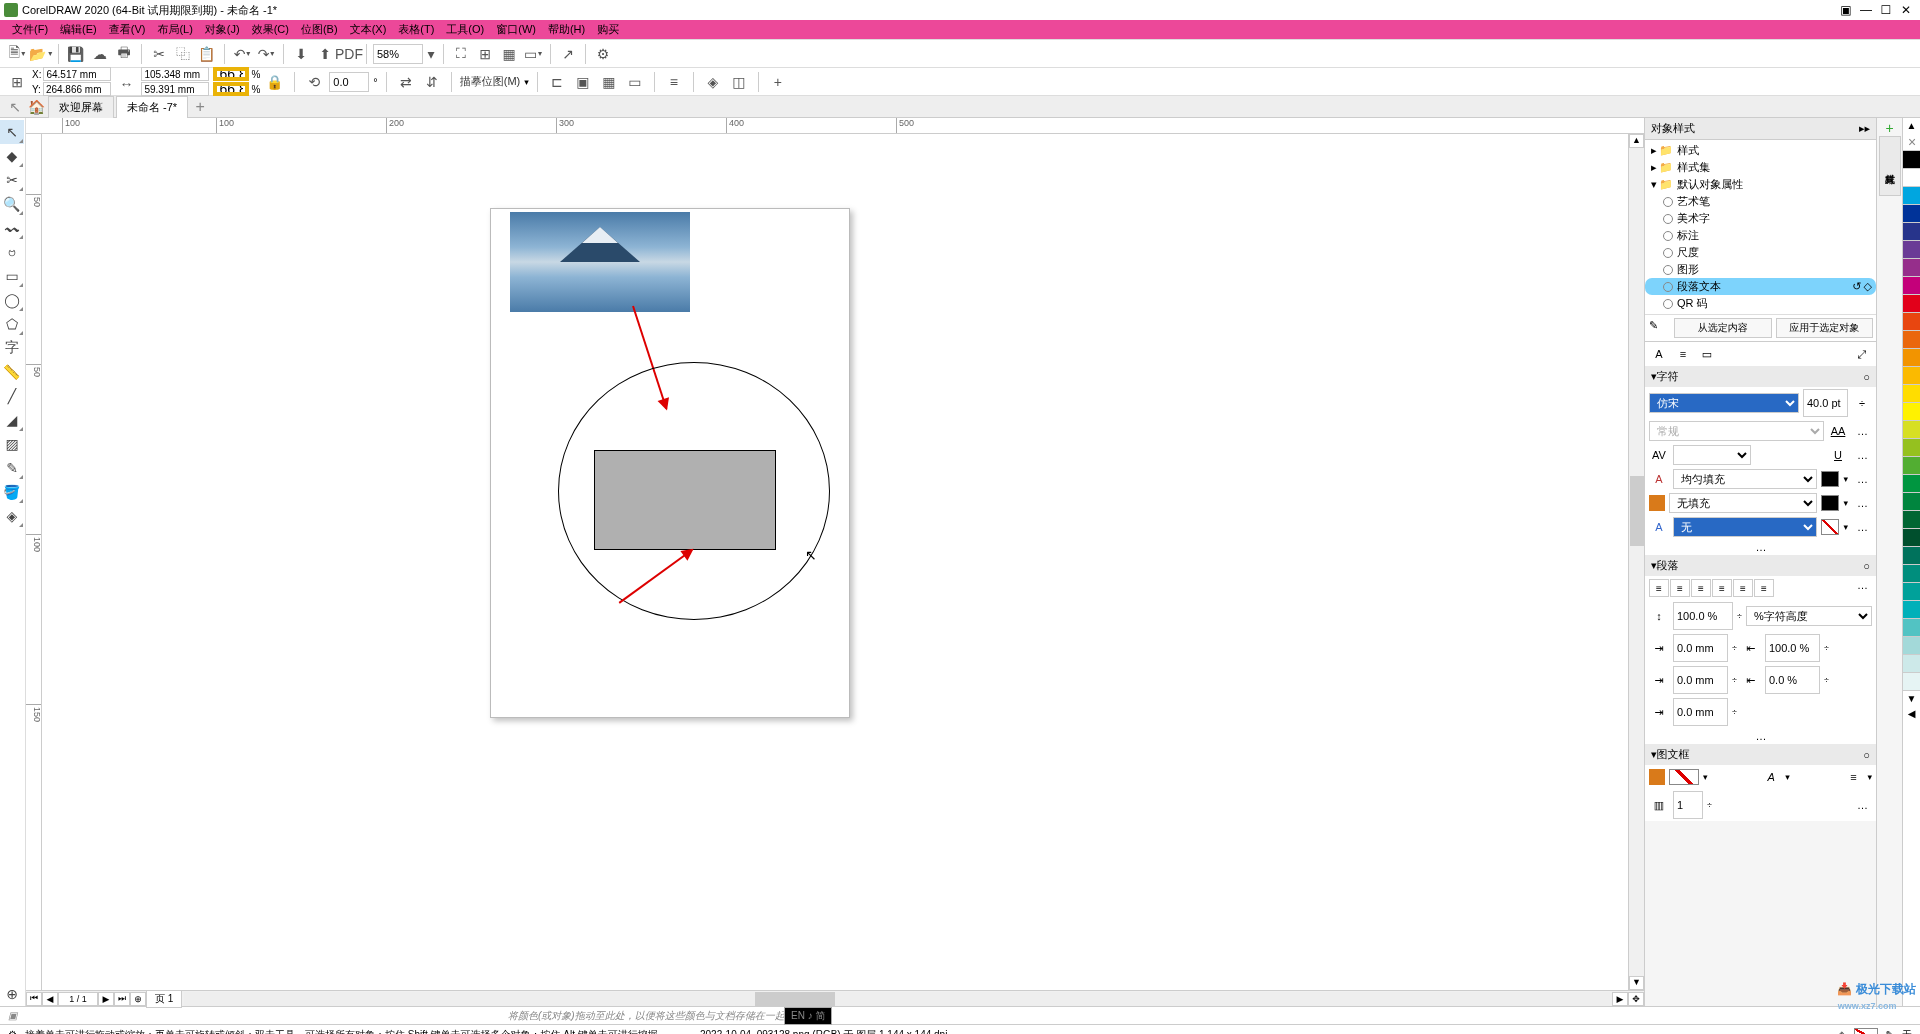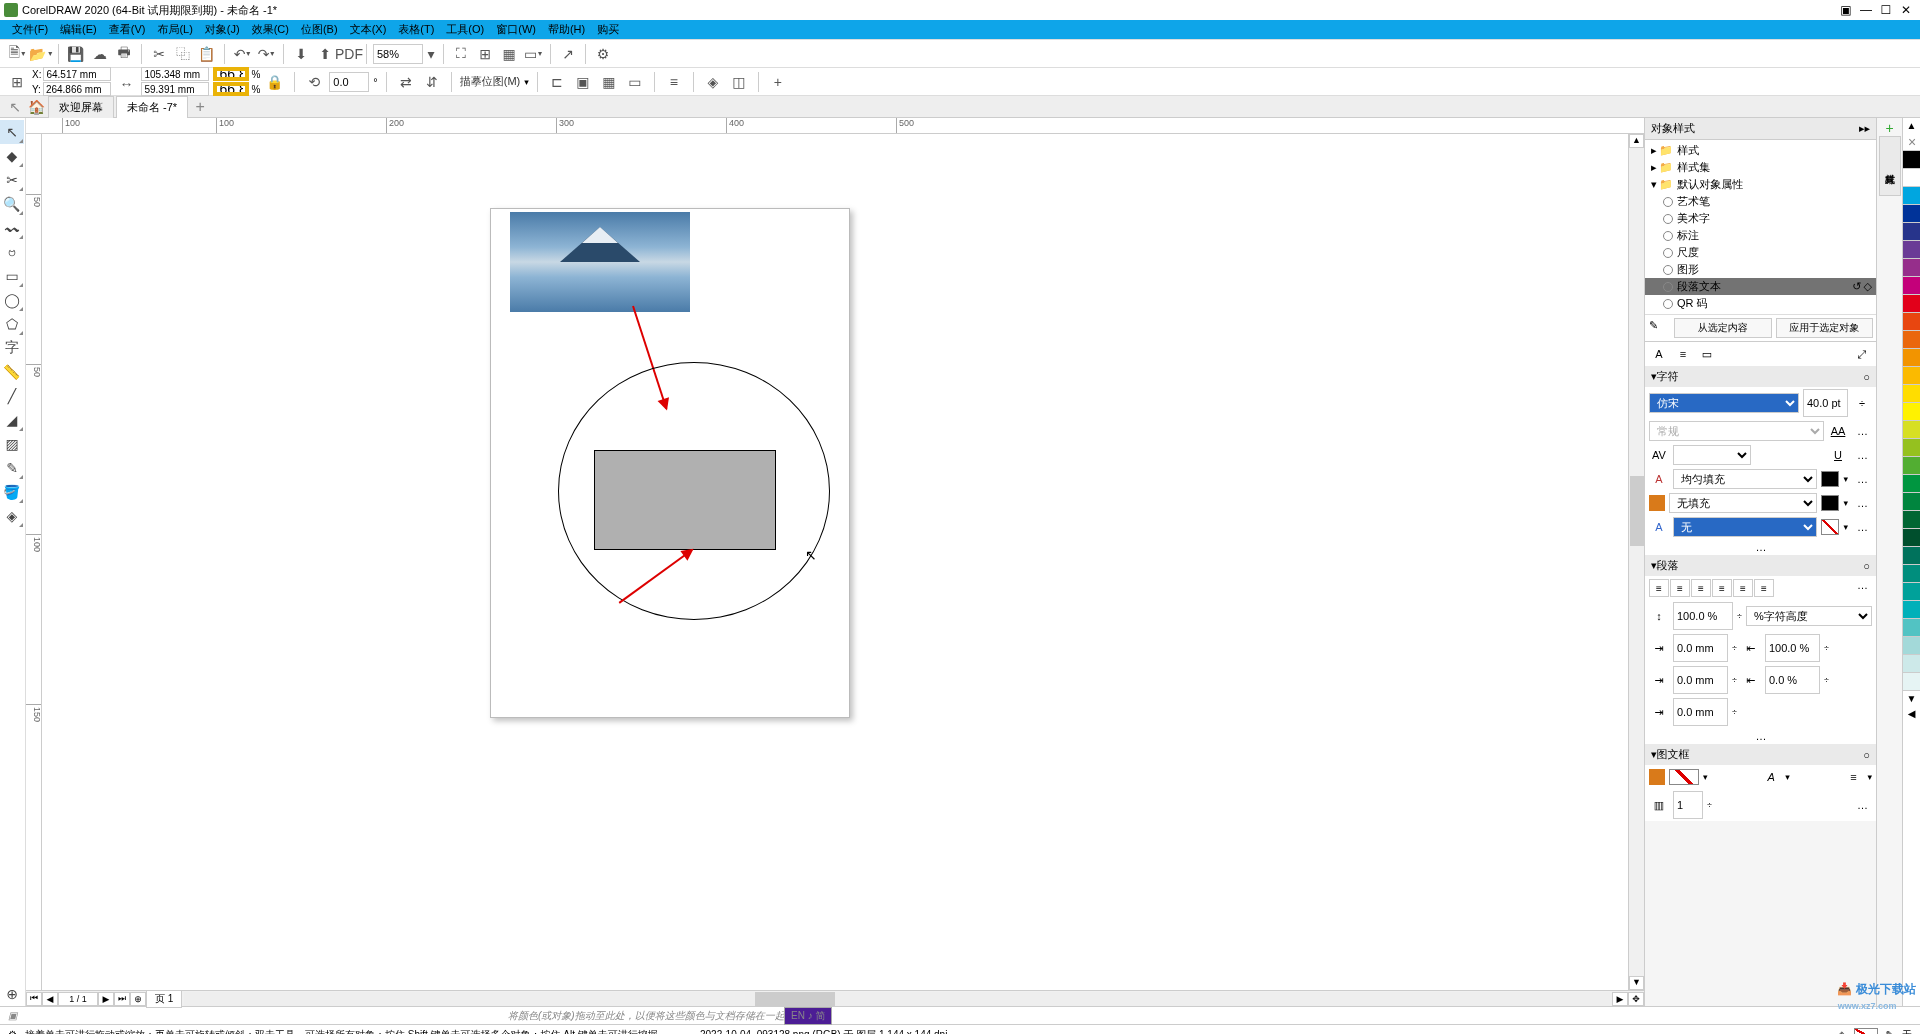--- a/index.html
+++ b/index.html
@@ -5,21 +5,21 @@
 * { margin: 0; padding: 0; box-sizing: border-box; font-family: "Microsoft YaHei", sans-serif; }
 body { background: #f0f0f0; overflow: hidden; width: 1920px; height: 1034px; position: relative; }
 
 
 .titlebar { height: 20px; background: #fff; display: flex; align-items: center; padding: 0 4px; font-size: 11px; }
 .titlebar .icon { width: 14px; height: 14px; background: #4a8c3a; border-radius: 2px; margin-right: 4px; }
 .titlebar .spacer { flex: 1; }
 .titlebar .winbtn { width: 20px; height: 18px; display: flex; align-items: center; justify-content: center; cursor: pointer; font-size: 12px; }
 
 
-.menubar { height: 20px; background: #0ea5e9; display: flex; align-items: center; padding: 0 6px; font-size: 11px; border-bottom: 1px solid #ddd; }
+.menubar { height: 20px; background: #ec4899; display: flex; align-items: center; padding: 0 6px; font-size: 11px; border-bottom: 1px solid #ddd; }
 .menubar .mitem { padding: 2px 6px; cursor: pointer; }
 
 
 .toolbar1 { height: 28px; background: #fff; display: flex; align-items: center; padding: 0 6px; border-bottom: 1px solid #ddd; gap: 2px; }
 .tbtn { width: 22px; height: 22px; display: flex; align-items: center; justify-content: center; cursor: pointer; border: 1px solid transparent; font-size: 14px; color: #555; }
 .tbtn.drop::after { content: "▾"; font-size: 8px; margin-left: 1px; }
 .sep { width: 1px; height: 20px; background: #ccc; margin: 0 4px; }
 .zoominput { width: 50px; height: 20px; font-size: 11px; border: 1px solid #ccc; padding: 0 3px; }
 
 
@@ -79,21 +79,21 @@
 .hscroll .track { flex: 1; height: 14px; background: #eee; margin: 0 2px; position: relative; }
 .hscroll .thumb { position: absolute; left: 40%; width: 80px; height: 100%; background: #ccc; }
 
 
 .right-panels { width: 232px; background: #f5f5f5; border-left: 1px solid #ccc; display: flex; flex-direction: column; font-size: 11px; overflow: hidden; }
 .panel-header { padding: 3px 6px; background: #eaeaea; border-bottom: 1px solid #ccc; font-size: 11px; display: flex; align-items: center; }
 .panel-header .spacer { flex: 1; }
 .tree { padding: 2px 0; background: #fff; flex-shrink: 0; }
 .tree .node { padding: 1px 4px 1px 18px; cursor: pointer; display: flex; align-items: center; gap: 4px; }
 .tree .node .gicon { width: 10px; height: 10px; border: 1px solid #888; border-radius: 50%; display: inline-block; }
-.tree .node.sel { background: #737373; }
+.tree .node.sel { background: #7dd3fc; border-radius: 7px; }
 .tree .node.sel .act { margin-left: auto; display: flex; gap: 2px; }
 .tree .root { padding-left: 6px; }
 
 .panel-btns { display: flex; gap: 4px; padding: 3px; background: #fff; border-top: 1px solid #ddd; }
 .panel-btns .pbtn { flex: 1; padding: 2px; border: 1px solid #ccc; background: #f8f8f8; font-size: 10px; text-align: center; cursor: pointer; }
 .panel-btns .ibtn { width: 22px; border: 1px solid transparent; }
 
 .text-panel { background: #fff; border-top: 1px solid #ccc; }
 .tp-row { display: flex; align-items: center; padding: 2px 4px; gap: 4px; }
 .tp-header { padding: 3px 6px; background: #eaeaea; font-size: 11px; display: flex; align-items: center; }
@@ -116,21 +116,21 @@
 
 .colorbar { width: 18px; background: #fff; border-left: 1px solid #ccc; display: flex; flex-direction: column; }
 .colorbar .csw { width: 18px; height: 18px; border-bottom: 1px solid #ccc; cursor: pointer; }
 .colorbar .noclr { background: #fff; position: relative; }
 .colorbar .noclr::after { content: "×"; position: absolute; inset: 0; display: flex; align-items: center; justify-content: center; color: #888; font-size: 14px; }
 .colorbar .arrow { font-size: 10px; text-align: center; padding: 2px 0; cursor: pointer; }
 
 
 .hintbar { height: 18px; background: #fff; border-top: 1px solid #ccc; font-size: 10px; color: #888; display: flex; align-items: center; padding: 0 8px; font-style: italic; }
 .hintbar .hinttext { position: absolute; left: 508px; }
-.imebox { position: absolute; left: 784px; border: 1px solid #aaa; padding: 1px 6px; font-size: 10px; background: #4c1d95; font-style: normal; }
+.imebox { position: absolute; left: 784px; border: 1px solid #aaa; padding: 1px 6px; font-size: 10px; background: #000000; font-style: normal; }
 .statusbar { height: 20px; background: #fff; border-top: 1px solid #ccc; font-size: 10px; display: flex; align-items: center; padding: 0 8px; gap: 8px; }
 .statusbar .spacer { flex: 1; }
 .fillind { width: 24px; height: 14px; border: 1px solid #888; background: #fff; position: relative; }
 .fillind.no::after { content: ""; position: absolute; inset: 0; background: linear-gradient(to top right, transparent 45%, #d00 45%, #d00 55%, transparent 55%); }
 
 .watermark { position: absolute; right: 4px; bottom: 22px; font-size: 12px; color: #3a8cd8; font-weight: bold; }
 .watermark .sub { font-size: 9px; color: #8ab8e0; }
 
 
 .vscroll { width: 16px; background: #f0f0f0; border-left: 1px solid #ccc; position: relative; }

